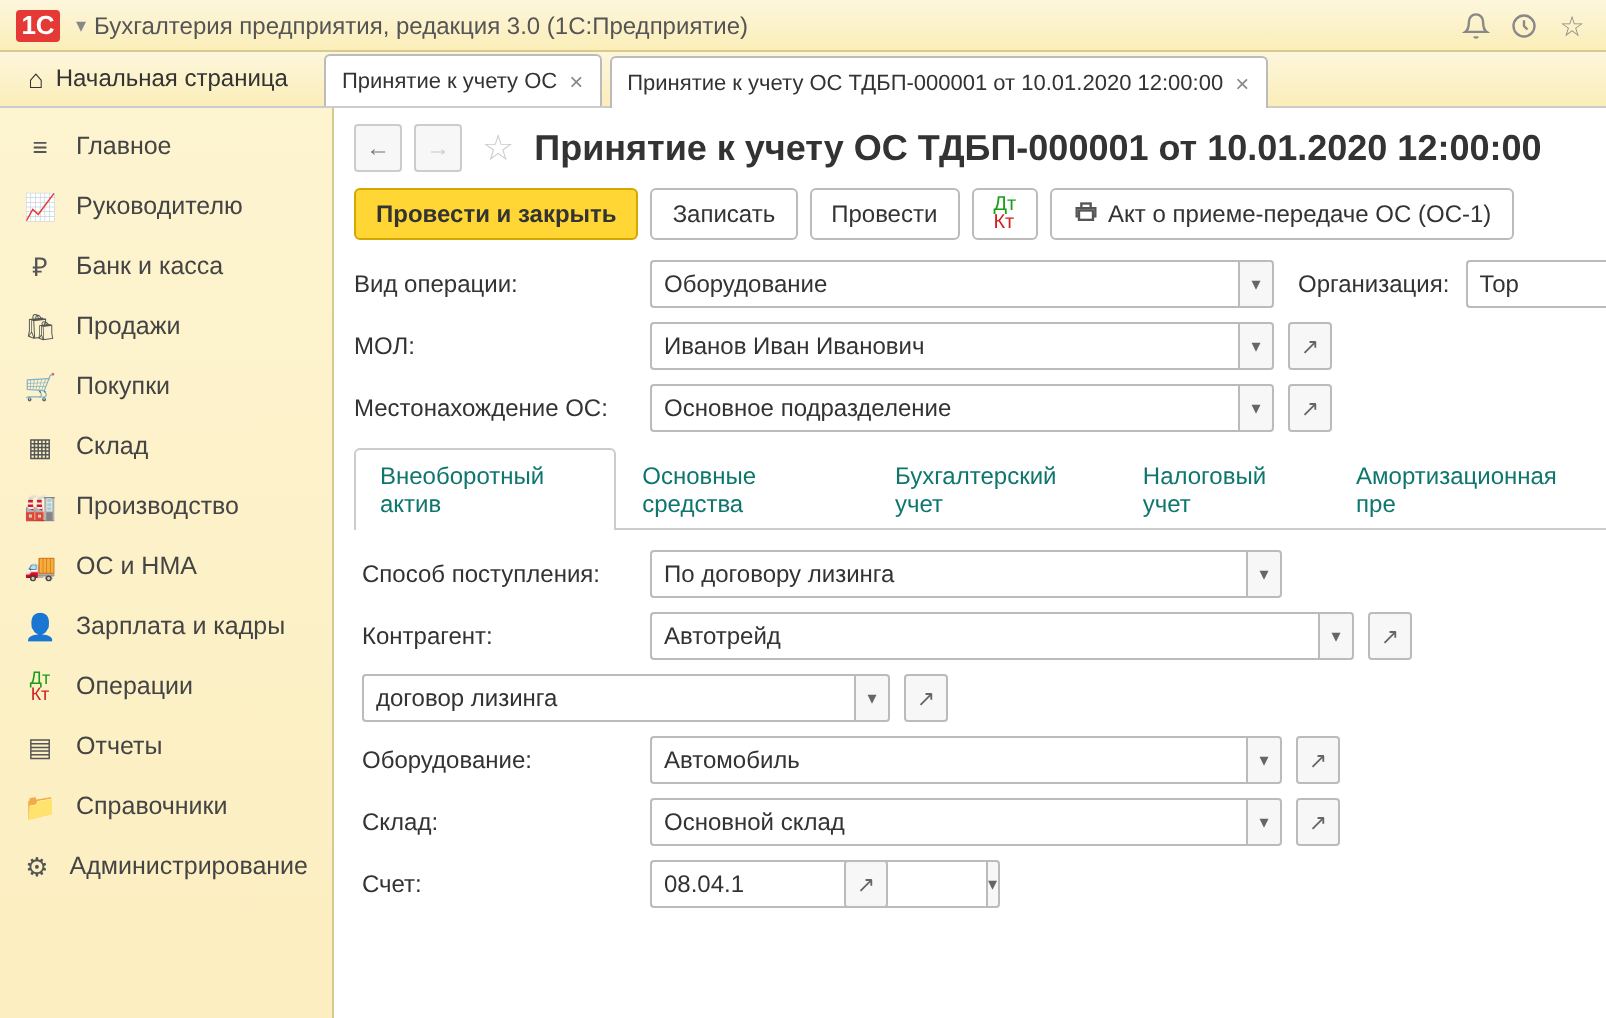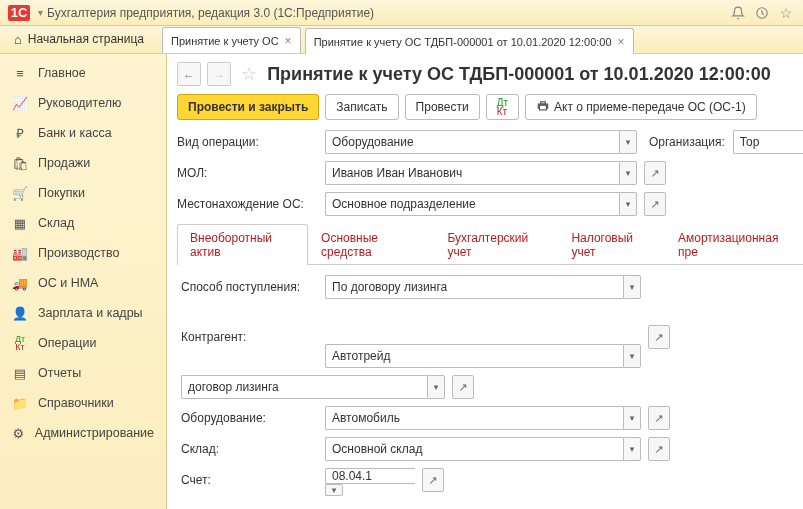--- a/index.html
+++ b/index.html
@@ -42,21 +42,21 @@
 .formrow .lbl { width:144px; color:#333; font-size:12px; }
 .formrow .lbl2 { color:#333; font-size:12px; margin-left:8px; margin-right:4px;}
 .inp { height:24px; border:1px solid #bbb; background:#fff; padding:0 6px; font-size:12px; color:#333; border-radius:2px;}
 .inpwrap { display:flex; height:24px; }
 .inpwrap .inp { border-right:none; border-radius:2px 0 0 2px;}
 .inpwrap .ddbtn { width:18px; border:1px solid #bbb; background:#f7f7f7; display:flex; align-items:center; justify-content:center; color:#666; cursor:pointer; font-size:9px;}
 .inpwrap .ddbtn:last-child { border-radius:0 2px 2px 0;}
 .sqbtn { width:22px; height:24px; border:1px solid #bbb; background:#f7f7f7; display:flex; align-items:center; justify-content:center; color:#666; cursor:pointer; border-radius:2px; margin-left:3px; font-size:11px;}
 
 .subtabs { display:flex; border-bottom:1px solid #ccc; margin-top:6px;}
-.stab { padding:6px 12px; border:1px solid transparent; border-bottom:none; cursor:pointer; font-size:12px; color:#b91c1c; position:relative; top:1px;}
+.stab { padding:6px 12px; border:1px solid transparent; border-bottom:none; cursor:pointer; font-size:12px; color:#0f766e; position:relative; top:1px;}
 .stab.active { border-color:#ccc; background:#fff; border-radius:3px 3px 0 0;}
 
 .subform { padding:10px 0 0 4px; }
 .subform .formrow .lbl { width:140px; }
 
 svg { display:block; }
 </style>
 </head>
 <body>
 
@@ -229,21 +229,21 @@
     <div class="subform">
       <div class="formrow">
         <span class="lbl">Способ поступления:</span>
         <div class="inpwrap" style="width:316px;">
           <input class="inp" style="flex: 1 1 0%;" value="По договору лизинга">
           <div class="ddbtn">▾</div>
         </div>
       </div>
       <div class="formrow">
         <span class="lbl">Контрагент:</span>
-        <div class="inpwrap" style="width:316px;margin-top:38px;">
+        <div class="inpwrap" style="width:352px;">
           <input class="inp" style="flex: 1 1 0%;" value="Автотрейд">
           <div class="ddbtn">▾</div>
         </div>
         <div class="sqbtn">↗</div>
       </div>
       <div class="formrow">
         <div class="inpwrap" style="width:264px;">
           <input class="inp" style="flex: 1 1 0%;" value="договор лизинга">
           <div class="ddbtn">▾</div>
         </div>
@@ -260,21 +260,21 @@
       <div class="formrow">
         <span class="lbl">Склад:</span>
         <div class="inpwrap" style="width:316px;">
           <input class="inp" style="flex: 1 1 0%;" value="Основной склад">
           <div class="ddbtn">▾</div>
         </div>
         <div class="sqbtn">↗</div>
       </div>
       <div class="formrow">
         <span class="lbl">Счет:</span>
-        <div class="inpwrap" style="width:90px;flex-direction:column;">
+        <div class="inpwrap" style="width:90px;">
           <input class="inp" style="flex: 1 1 0%;" value="08.04.1">
           <div class="ddbtn">▾</div>
         </div>
         <div class="sqbtn">↗</div>
       </div>
     </div>
   </div>
 </div>
 
 </body></html>

